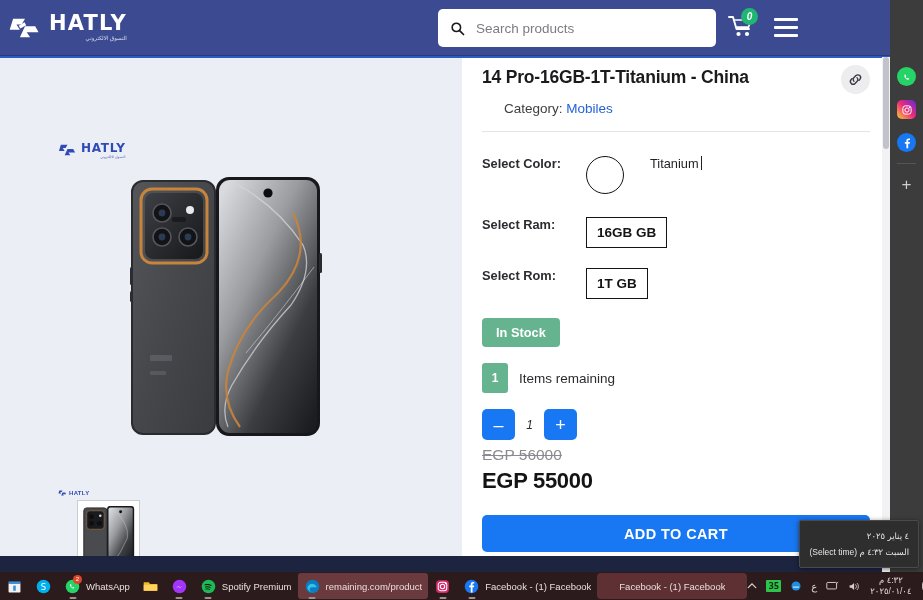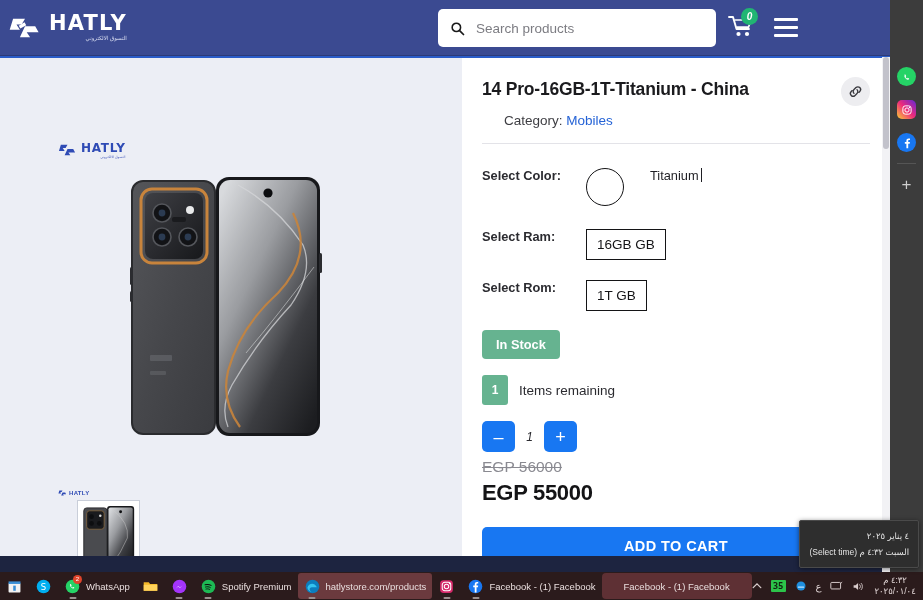--- a/index.html
+++ b/index.html
@@ -96,21 +96,21 @@
     width: 63px; height: 72px; margin-left: 19px;
     border: 1px solid #c9ced9; background: #fff; cursor: pointer;
   }
 
   
   #infopanel {
     position: absolute; left: 462px; top: 0;
     width: 428px; height: 515px; background: #fff;
     overflow: hidden;
   }
-  #titlerow { display: flex; align-items: flex-start; padding: 22px 20px 0 20px; }
+  #titlerow { display: flex; align-items: flex-start; padding: 10px 20px 0 20px; }
   #ptitle { font-size: 17.5px; font-weight: 600; color: #1b1b1e; letter-spacing: -.2px; flex: 1; }
   #linkbtn {
     width: 29px; height: 29px; border-radius: 50%; background: #ededf0;
     display: flex; align-items: center; justify-content: center;
     flex: none; margin-top: -2px; cursor: pointer;
   }
   #catrow { padding: 7px 20px 0 20px; font-size: 13.5px; color: #3d3d42; margin-left: 22px; }
   #catrow a { color: #2563d6; text-decoration: none; cursor: pointer; }
   #divider { height: 1px; background: #e3e3e8; margin: 15px 20px 0 20px; }
 
@@ -120,21 +120,21 @@
     width: 38px; height: 38px; border-radius: 50%;
     border: 1.6px solid #141416; background: #fff; cursor: pointer;
   }
   .swatch-name { font-size: 12.8px; color: #1f1f24; margin-left: 26px; position: relative; }
   .swatch-name::after {
     content: ''; position: absolute; right: -3px; top: 0;
     width: 1px; height: 14px; background: #1f1f24;
   }
   .optbox {
     border: 1.6px solid #141416; background: #fff;
-    font-size: 13.5px; font-weight: 400; color: #141416;
+    font-size: 13.5px; font-weight: 700; color: #141416;
     padding: 7px 10px; cursor: pointer; min-width: 44px; text-align: center;
   }
 
   #stockbadge {
     display: inline-block; background: #66b390; color: #fff;
     font-size: 12.8px; font-weight: 600; border-radius: 4px;
     padding: 7px 14px; margin: 0 20px;
   }
   #remrow { display: flex; align-items: center; padding: 0 20px; gap: 11px; }
   #remcount {
@@ -520,21 +520,21 @@
   </div>
 
   <div class="tbitem active">
     <div class="tbicon">
       <svg viewBox="0 0 20 20" width="17" height="17">
         <circle cx="10" cy="10" r="8" fill="#0c7dbe"></circle>
         <path d="M4 11.5c1-4.5 5.5-6 8.5-4 2 1.3 2.5 3.3 2.5 3.3H9.2c-1.8 0-2.6 1.2-2.6 2.4 0 1.4 1 2.6 2.4 3.2-2.6-.4-4.6-2.5-5-4.9z" fill="#34c3f0"></path>
       </svg>
       <div class="runindic"></div>
     </div>
-    <div class="lbl">hatlystore.com/products</div>
+    <div class="lbl">remaining.com/product</div>
   </div>
 
   <div class="tbitem">
     <div class="tbicon">
       <svg viewBox="0 0 20 20" width="17" height="17">
         <rect x="2.5" y="2.5" width="15" height="15" rx="4" fill="#d6296a"></rect>
         <rect x="5" y="5" width="10" height="10" rx="3" fill="none" stroke="#fff" stroke-width="1.2"></rect>
         <circle cx="10" cy="10" r="2.6" fill="none" stroke="#fff" stroke-width="1.2"></circle>
         <circle cx="13.6" cy="6.5" r="0.8" fill="#fff"></circle>
       </svg>

